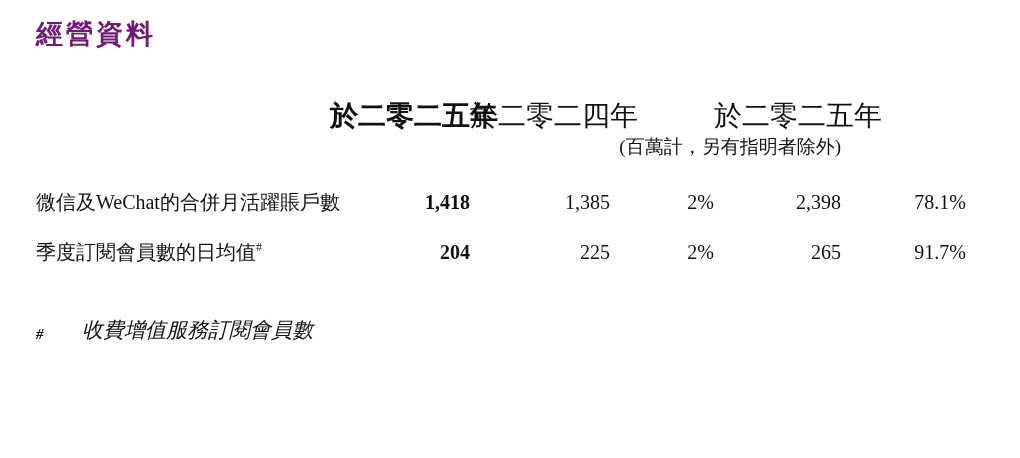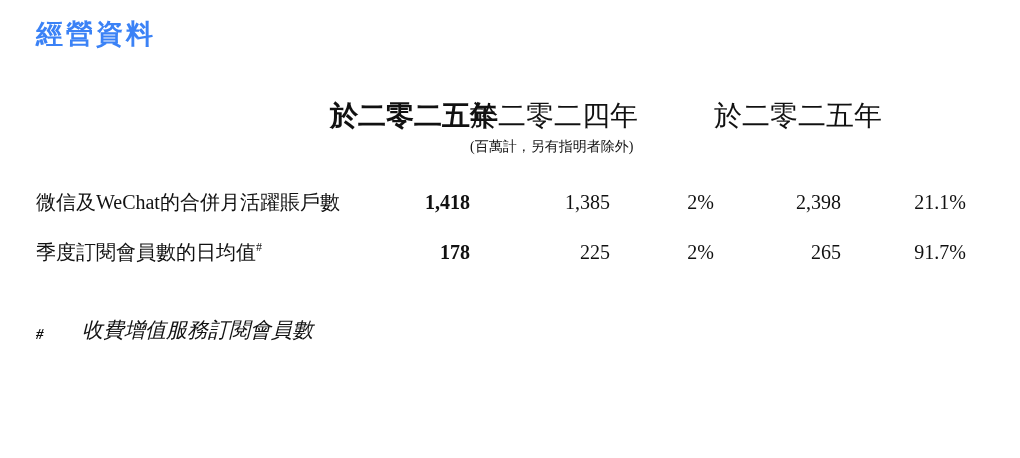--- a/index.html
+++ b/index.html
@@ -17,21 +17,21 @@
   .doc {
     padding: 18px 0 0 36px;
   }
   .title {
     margin: 0;
     font-family: "Liberation Sans", "DejaVu Sans", sans-serif;
     font-weight: 700;
     font-size: 27px;
     line-height: 33px;
     letter-spacing: 3px;
-    color: #3b82f6;
+    color: #701a75;
   }
   table.ops-table {
     border-collapse: collapse;
     table-layout: fixed;
     width: 930px;
     margin-top: 49px;
   }
   th, td {
     padding: 0;
     white-space: nowrap;
@@ -44,22 +44,22 @@
     height: 31px;
     vertical-align: top;
   }
   thead th.b {
     font-weight: 700;
   }
   thead tr.note-row th {
     height: 35px;
   }
   thead th.note-cell {
-    text-align: left;
-    font-size: 14px;
+    text-align: right;
+    font-size: 19px;
   }
   tbody td {
     font-size: 20px;
     text-align: right;
     height: 50px;
     vertical-align: bottom;
     line-height: 27px;
     margin-left: 44px;
   }
   tbody td.label {
@@ -120,25 +120,25 @@
         <th></th>
       </tr>
     </thead>
     <tbody>
       <tr>
         <td class="label"><span>微信及WeChat的合併月活躍賬戶數</span><sup class="mark"></sup></td>
         <td class="v1">1,418</td>
         <td>1,385</td>
         <td>2%</td>
         <td>2,398</td>
-        <td>21.1%</td>
+        <td>78.1%</td>
       </tr>
       <tr>
         <td class="label"><span>季度訂閱會員數的日均值</span><sup class="mark">#</sup></td>
-        <td class="v1">178</td>
+        <td class="v1">204</td>
         <td>225</td>
         <td>2%</td>
         <td>265</td>
         <td>91.7%</td>
       </tr>
     </tbody>
   </table>
 
   <div class="footnote">
     <span class="marker">#</span>

